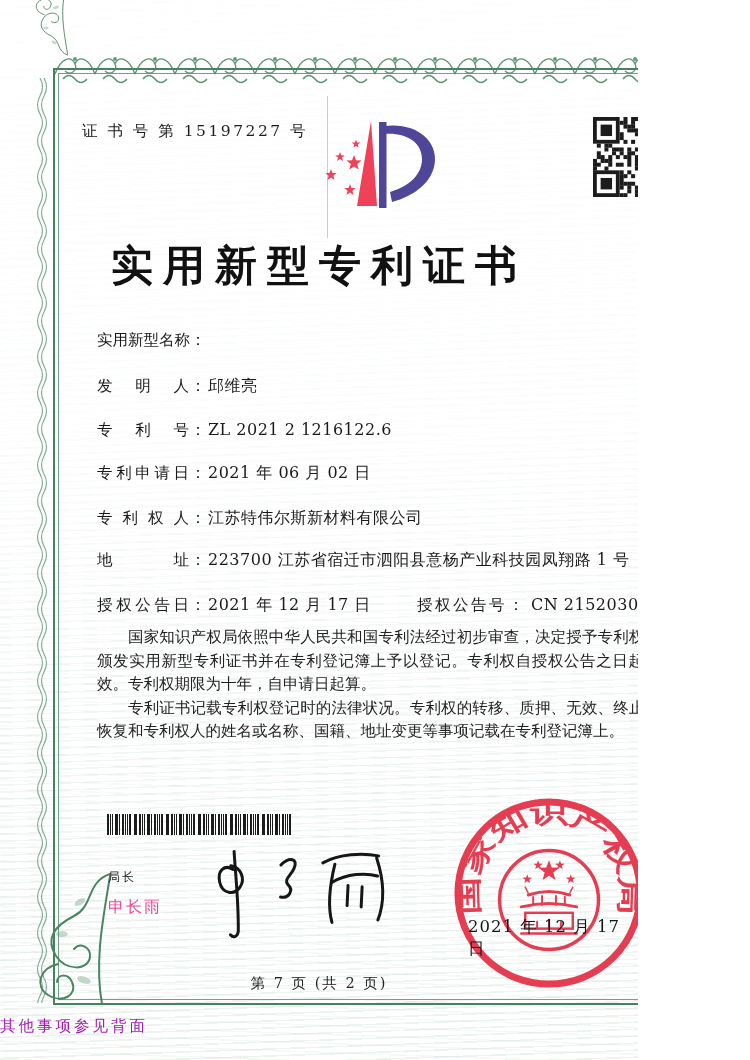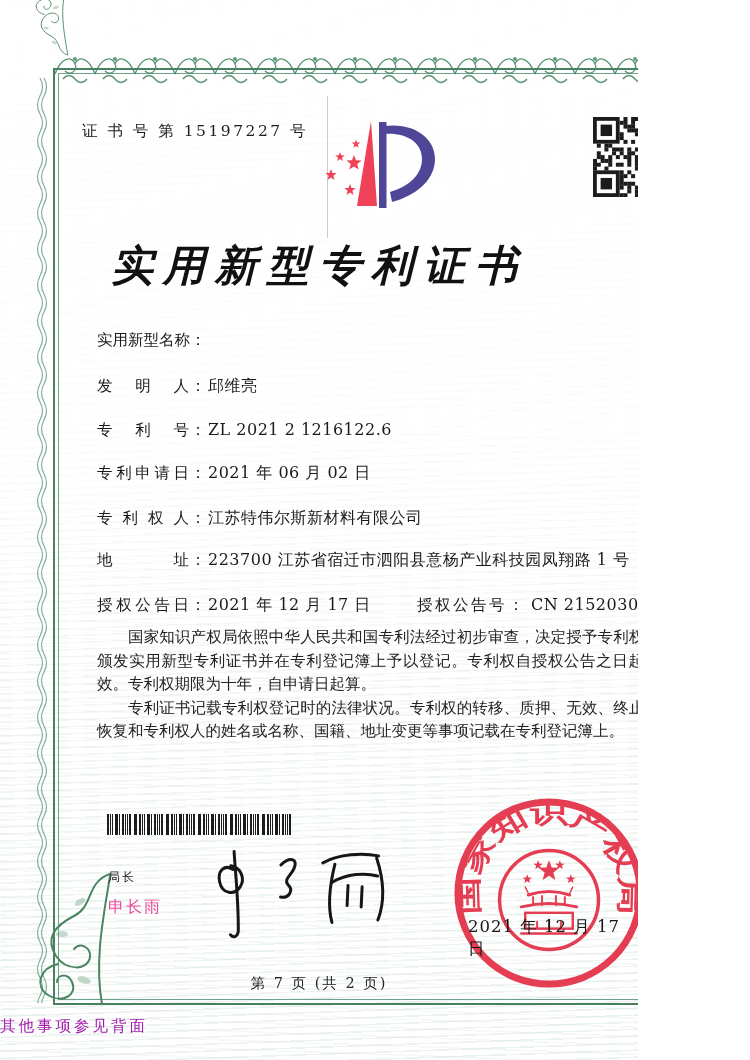--- a/index.html
+++ b/index.html
@@ -27,21 +27,21 @@
   .fl-bl{left:22px;top:872px;}
   .fl-br{left:633px;top:872px;transform:scaleX(-1);}
   .fl-tl{left:28px;top:56px;transform:scale(.45) scaleY(-1);transform-origin:top left;}
   .fl-tr{left:678px;top:56px;transform:scale(.45) scaleY(-1) scaleX(-1);transform-origin:top left;}
   .cert-no{position:absolute;left:82px;top:121px;font-size:15.5px;letter-spacing:2.5px;color:#1d1d1d;}
   .crease{position:absolute;left:327px;top:96px;width:1px;height:142px;background:rgba(110,110,110,0.35);}
   .logo{position:absolute;left:318px;top:108px;width:130px;height:105px;}
   .qr{position:absolute;left:593px;top:117px;width:80px;height:80px;}
   .title{
     position:absolute;left:0;right:0;top:238px;text-align:center;
-    font-size:42px;font-weight:700;letter-spacing:10px;color:#111;font-style:italic;
+    font-size:42px;font-weight:700;letter-spacing:10px;color:#111;
   }
   .fields{position:absolute;left:97px;top:0;width:580px;}
   .frow{position:absolute;left:0;display:flex;align-items:baseline;font-size:16px;white-space:nowrap;}
   .flabel{
     display:inline-block;width:92px;font-size:15.5px;
     text-align:justify;text-align-last:justify;text-justify:inter-character;
   }
   .fcolon{margin:0 2px 0 1px;}
   .fvalue{letter-spacing:.5px;}
   .frow2-group{margin-left:46px;}

